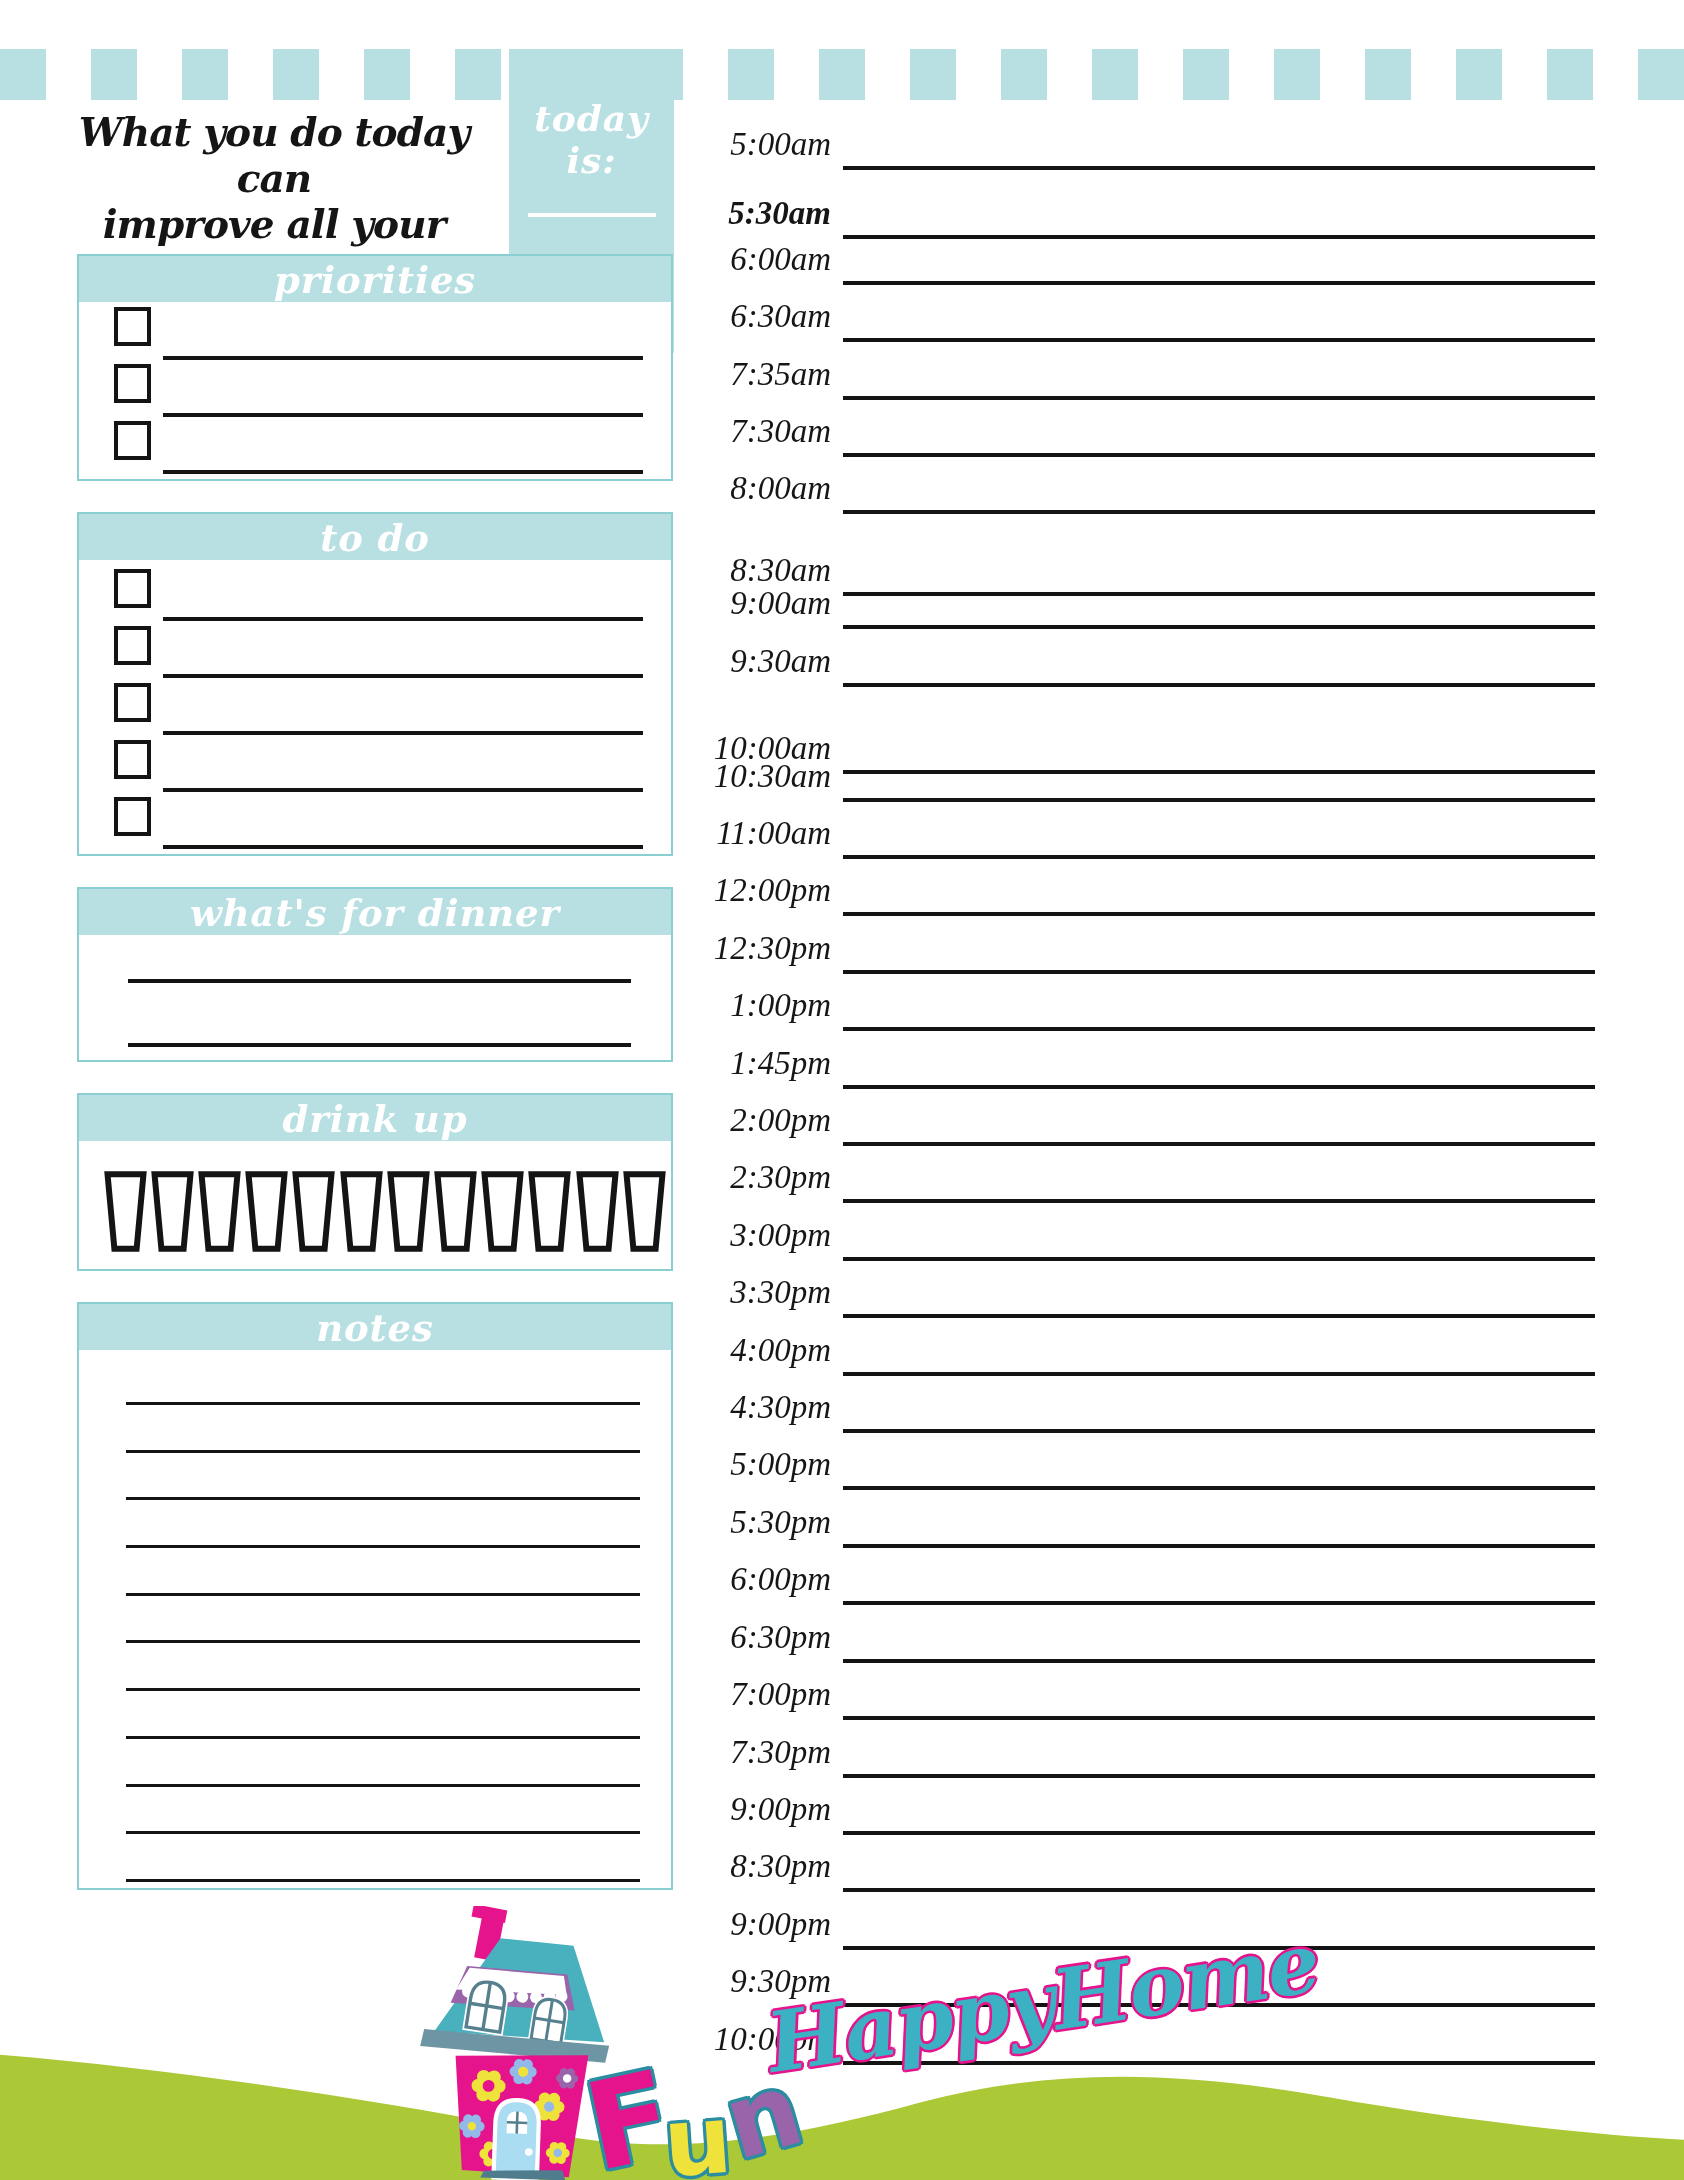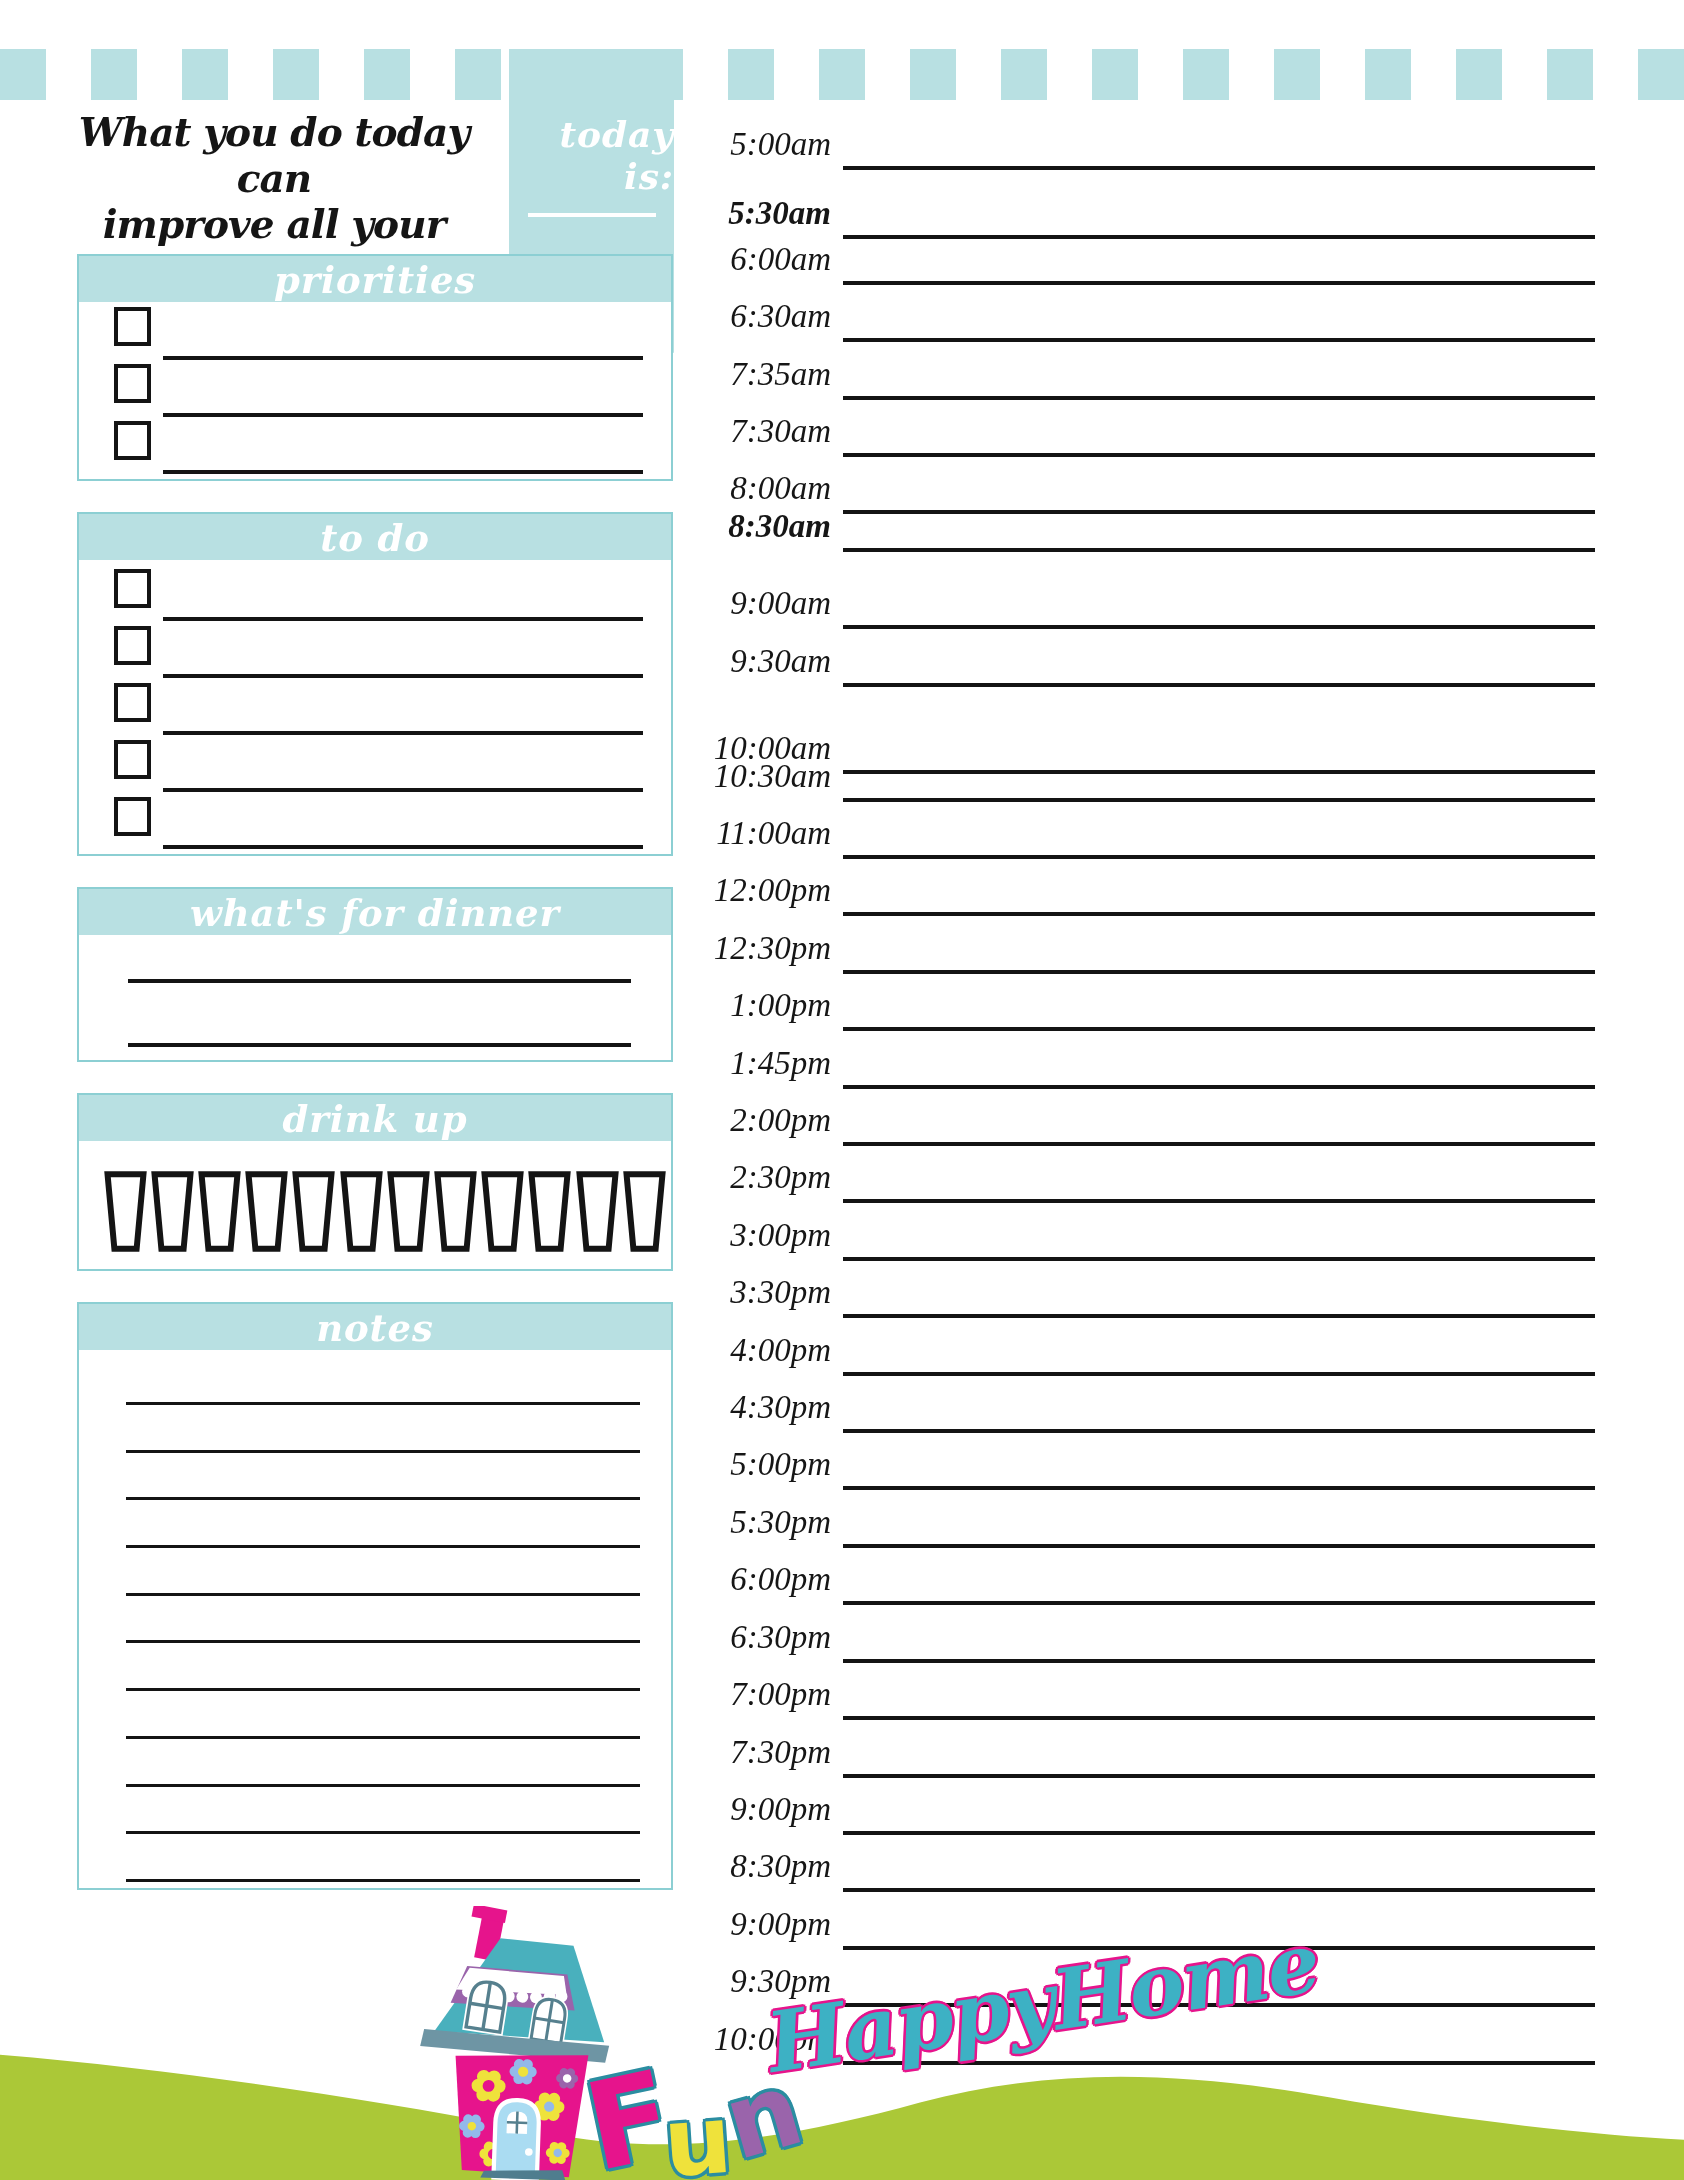--- a/index.html
+++ b/index.html
@@ -13,21 +13,21 @@
     background:repeating-linear-gradient(90deg,
       var(--c-aqua,#b8e0e2) 0 46px, #ffffff 46px 91px);
   }
   
   .ribbon{
     position:absolute;left:509px;top:49px;width:165px;height:304px;
     background:var(--c-aqua,#b8e0e2);
     clip-path:polygon(0 0,100% 0,100% 100%,50% 88%,0 100%);
   }
   .ribbon-title{
-    margin:0;padding-top:64px;text-align:right;
+    margin:0;padding-top:48px;text-align:center;
     font-style:italic;font-weight:bold;font-size:36px;color:#ffffff;letter-spacing:0.9px;
   }
   .ribbon-line{
     position:absolute;left:19px;width:128px;height:4.3px;background:#ffffff;
   }
   .ribbon-line.l1{top:164px;}
   .ribbon-line.l2{top:239px;}
   
   .quote{
     position:absolute;left:44px;top:109px;width:460px;
@@ -223,21 +223,21 @@
         <div class="sline"></div>
       </div>
       <div class="slot" style="top: 402px;">
         <span class="time">7:30am</span>
         <div class="sline"></div>
       </div>
       <div class="slot" style="top: 459px;">
         <span class="time">8:00am</span>
         <div class="sline"></div>
       </div>
-      <div class="slot" style="top: 497px; font-weight: bold;">
+      <div class="slot" style="top: 541px;">
         <span class="time">8:30am</span>
         <div class="sline"></div>
       </div>
       <div class="slot" style="top: 574px;">
         <span class="time">9:00am</span>
         <div class="sline"></div>
       </div>
       <div class="slot" style="top: 632px;">
         <span class="time">9:30am</span>
         <div class="sline"></div>

